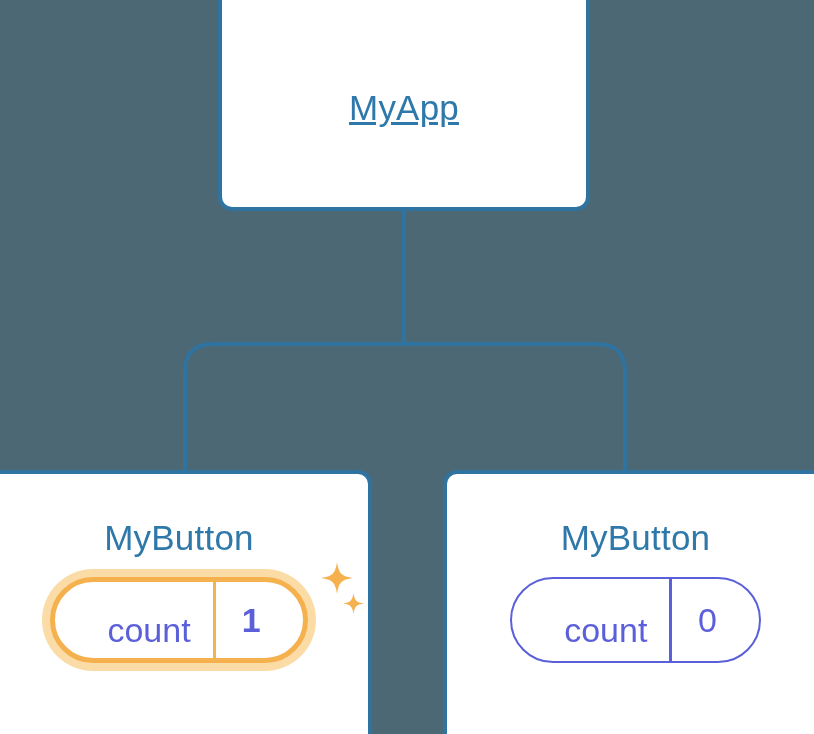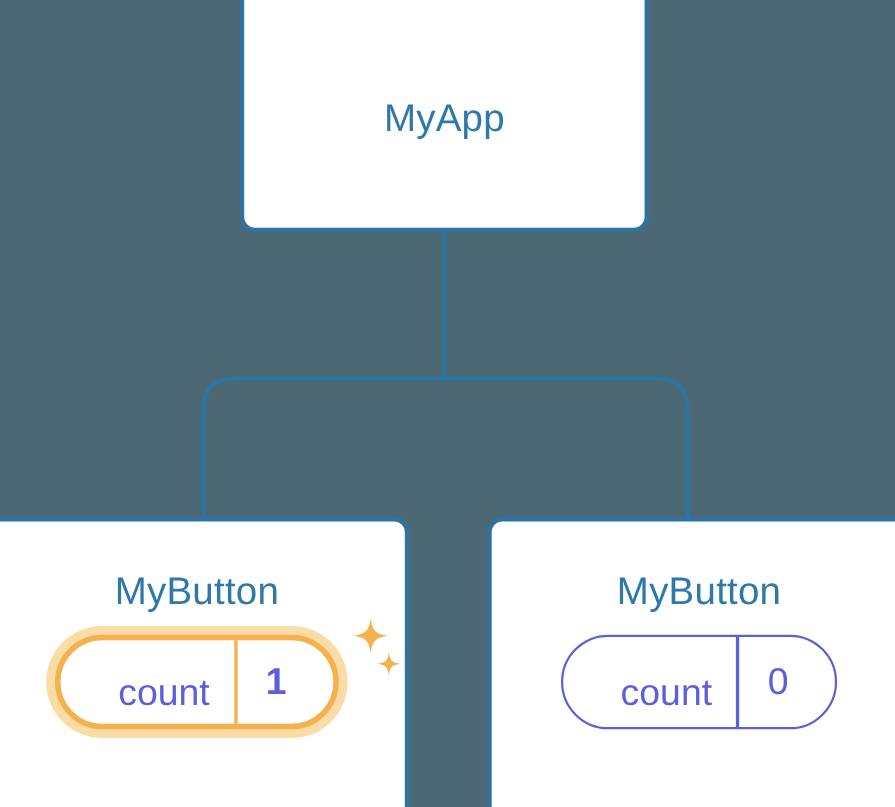--- a/index.html
+++ b/index.html
@@ -46,20 +46,21 @@
     top: -22px;
     width: 372px;
     height: 233px;
   }
   #card-root .card-title {
     position: absolute;
     left: 0;
     right: 0;
     top: 108px;
     text-align: center;
+    text-decoration: underline;
   }
 
   
   #card-child-0 {
     left: -14px;
     top: 470px;
     width: 386px;
     height: 278px;
   }
   #card-child-1 {

